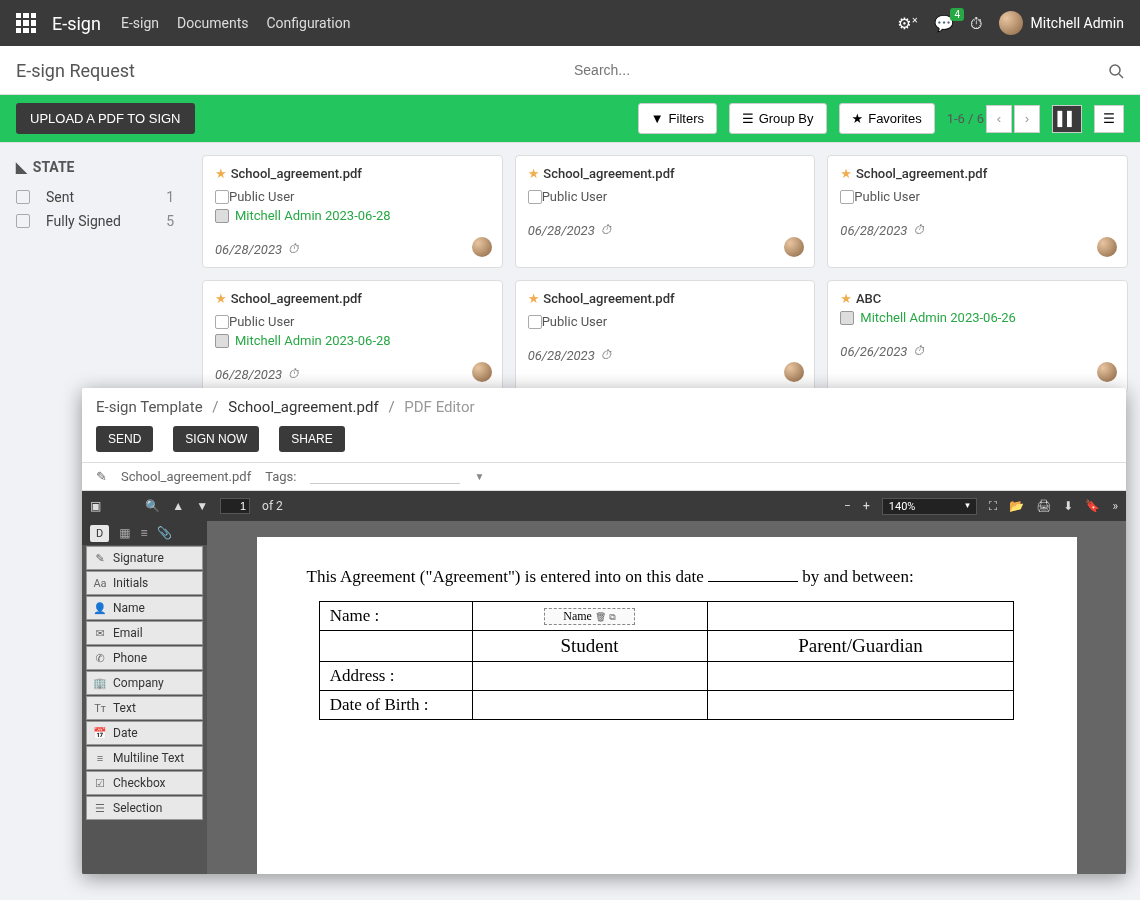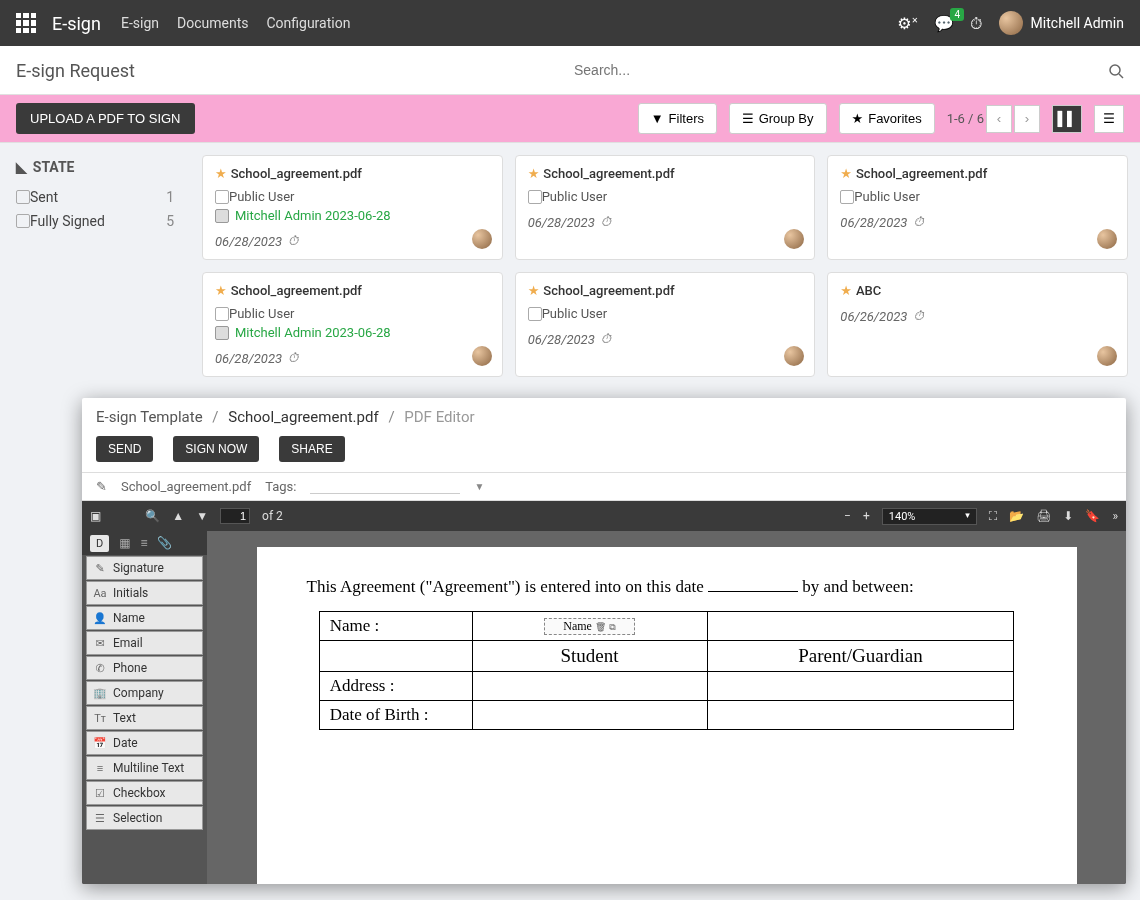--- a/index.html
+++ b/index.html
@@ -18,49 +18,49 @@
 .user-row { display: flex; align-items: center; gap: 8px; font-size: 14px; }
 
 
 .header-row { background: #fff; border-bottom: 1px solid #e0e0e0; padding: 10px 16px; display: flex; align-items: center; }
 .page-title { font-size: 18px; color: #555; }
 .search-area { margin-left: auto; flex: 0 0 550px; position: relative; }
 .search-input { width: 100%; border: none; font-size: 14px; padding: 6px 0; outline: none; }
 .search-icon { position: absolute; right: 0; top: 4px; color: #666; }
 
 
-.toolbar-row { background: #f9a8d4; border-bottom: 1px solid #e0e0e0; padding: 8px 16px; display: flex; align-items: center; }
+.toolbar-row { background: #22c55e; border-bottom: 1px solid #e0e0e0; padding: 8px 16px; display: flex; align-items: center; }
 .btn-primary { background: #3a3a3a; color: #fff; border: none; padding: 8px 14px; font-size: 13px; font-weight: 500; cursor: pointer; border-radius: 3px; }
 .toolbar-right { margin-left: auto; display: flex; align-items: center; gap: 12px; }
 .btn-outline { background: #fff; border: 1px solid #ccc; padding: 7px 12px; font-size: 13px; cursor: pointer; border-radius: 3px; display: flex; align-items: center; gap: 5px; }
 .pager { font-size: 13px; color: #555; display: flex; align-items: center; gap: 2px; }
 .pager-btn { border: 1px solid #ccc; background: #fff; width: 26px; height: 28px; cursor: pointer; color: #999; }
 .view-btn { border: 1px solid #ccc; background: #fff; width: 30px; height: 28px; cursor: pointer; }
 .view-btn.active { background: #3a3a3a; color: #fff; }
 
 
 .main { display: flex; height: 340px; }
 .sidebar-state { width: 190px; padding: 16px; font-size: 14px; }
 .state-header { font-weight: bold; color: #555; margin-bottom: 10px; display: flex; align-items: center; gap: 6px; }
-.state-item { display: flex; align-items: center; gap: 0; padding: 4px 0; color: #444; }
+.state-item { display: flex; align-items: center; gap: 16px; padding: 4px 0; color: #444; }
 .state-count { margin-left: auto; color: #888; }
 .checkbox { width: 14px; height: 14px; border: 1px solid #aaa; border-radius: 2px; }
 
 .cards { flex: 1; display: grid; grid-template-columns: repeat(3, 1fr); gap: 12px; padding: 12px; align-content: start; }
 .card { background: #fff; border: 1px solid #ddd; border-radius: 4px; padding: 10px 12px; position: relative; }
 .card-title { font-size: 13px; font-weight: 500; color: #333; display: flex; align-items: center; gap: 4px; }
 .star { color: #f0ad4e; }
 .card-user { font-size: 13px; color: #555; margin-top: 8px; display: flex; align-items: center; gap: 0; }
 .card-signed { font-size: 13px; color: #28a745; margin-top: 4px; display: flex; align-items: center; gap: 6px; }
 .card-signed .checkbox { background: #ddd; border-color: #999; }
-.card-date { font-size: 13px; font-style: italic; color: #666; margin-top: 10px; display: flex; align-items: center; gap: 6px; }
+.card-date { font-size: 13px; font-style: italic; color: #666; margin-top: 18px; display: flex; align-items: center; gap: 6px; }
 .card-avatar { position: absolute; right: 10px; bottom: 10px; width: 20px; height: 20px; border-radius: 50%; background: radial-gradient(circle at 30% 30%, #e8c5a0, #8b6542); }
 
 
-.editor-window { position: absolute; top: 398px; left: 82px; width: 1044px; height: 486px; background: #fff; box-shadow: 0 4px 20px rgba(0,0,0,0.4); border-radius: 2px; overflow: hidden; display: flex; flex-direction: column; }
+.editor-window { position: absolute; top: 388px; left: 82px; width: 1044px; height: 486px; background: #fff; box-shadow: 0 4px 20px rgba(0,0,0,0.4); border-radius: 2px; overflow: hidden; display: flex; flex-direction: column; }
 .breadcrumb-row { padding: 10px 14px; font-size: 15px; color: #555; }
 .breadcrumb-row .sep { color: #888; margin: 0 6px; }
 .breadcrumb-row .active { color: #333; }
 .breadcrumb-row .muted { color: #999; }
 .editor-actions { padding: 0 14px 10px; display: flex; gap: 20px; }
 .btn-dark { background: #3a3a3a; color: #fff; border: none; padding: 6px 12px; font-size: 12px; font-weight: 500; cursor: pointer; border-radius: 3px; }
 .editor-filebar { border-top: 1px solid #ddd; border-bottom: 1px solid #ddd; padding: 6px 14px; display: flex; align-items: center; gap: 14px; font-size: 13px; color: #666; }
 .tags-input { border: none; border-bottom: 1px solid #ccc; width: 150px; font-size: 12px; }
 
 
@@ -257,20 +257,24 @@
         <div class="card-date">
           <span>06/28/2023</span>
           <span>⏱</span>
         </div>
         <div class="card-avatar"></div>
       </div>
       <div class="card">
         <div class="card-title">
           <span class="star">★</span>
           <span>ABC</span>
+        </div>
+        <div class="card-signed">
+          <span class="checkbox"></span>
+          <span>Mitchell Admin 2023-06-26</span>
         </div>
         <div class="card-date">
           <span>06/26/2023</span>
           <span>⏱</span>
         </div>
         <div class="card-avatar"></div>
       </div>
     </div>
 </div>
 

